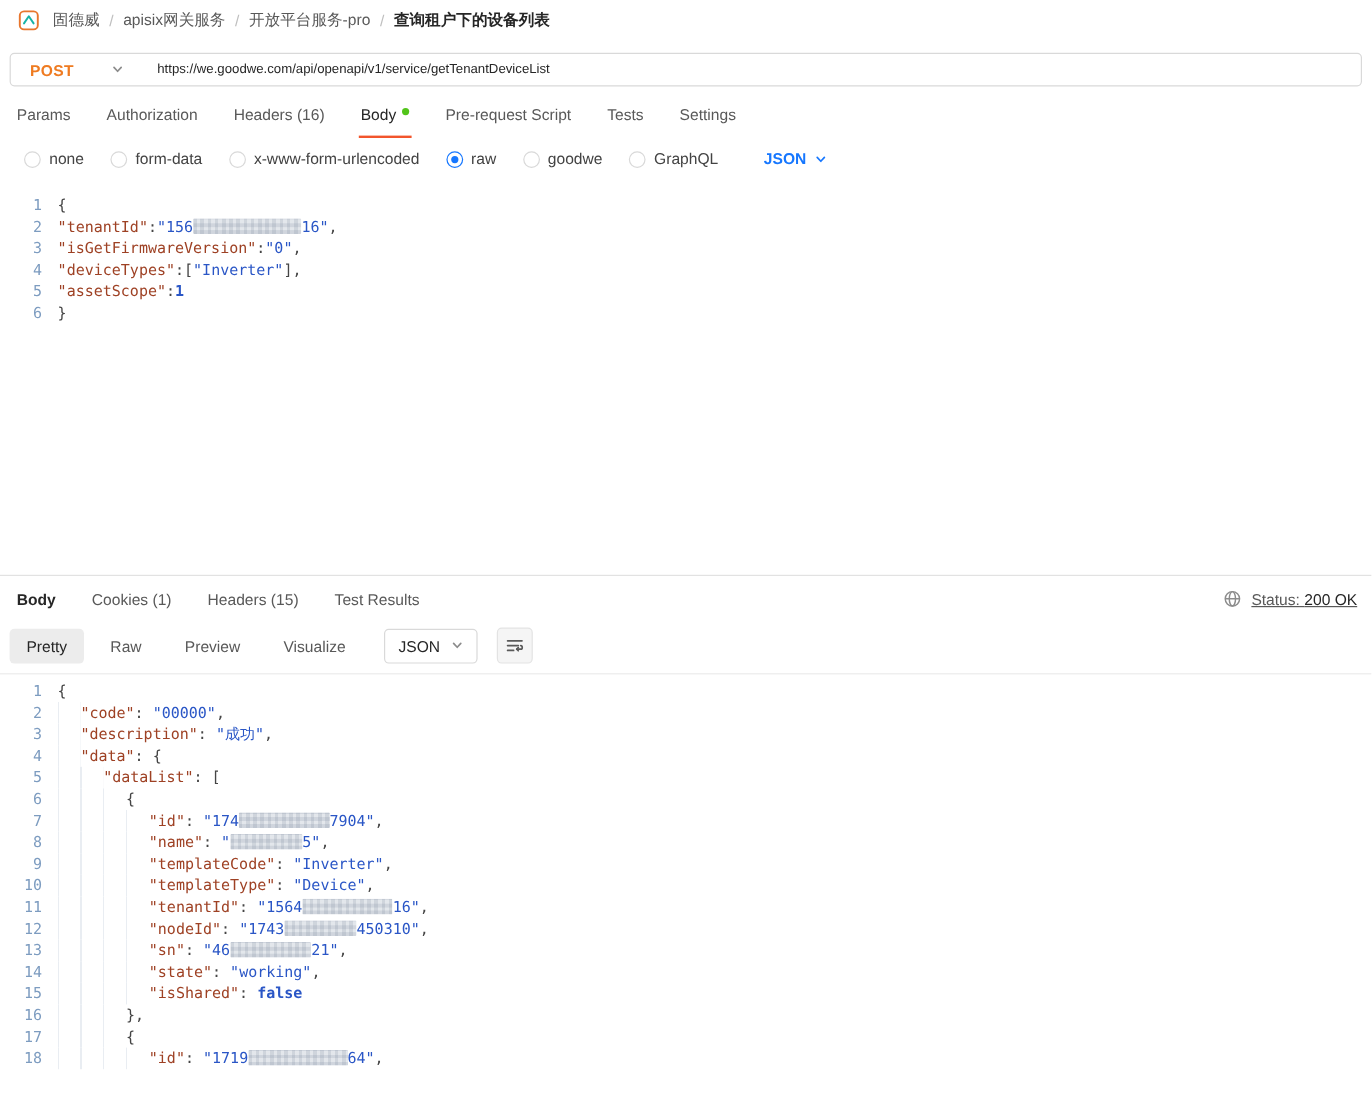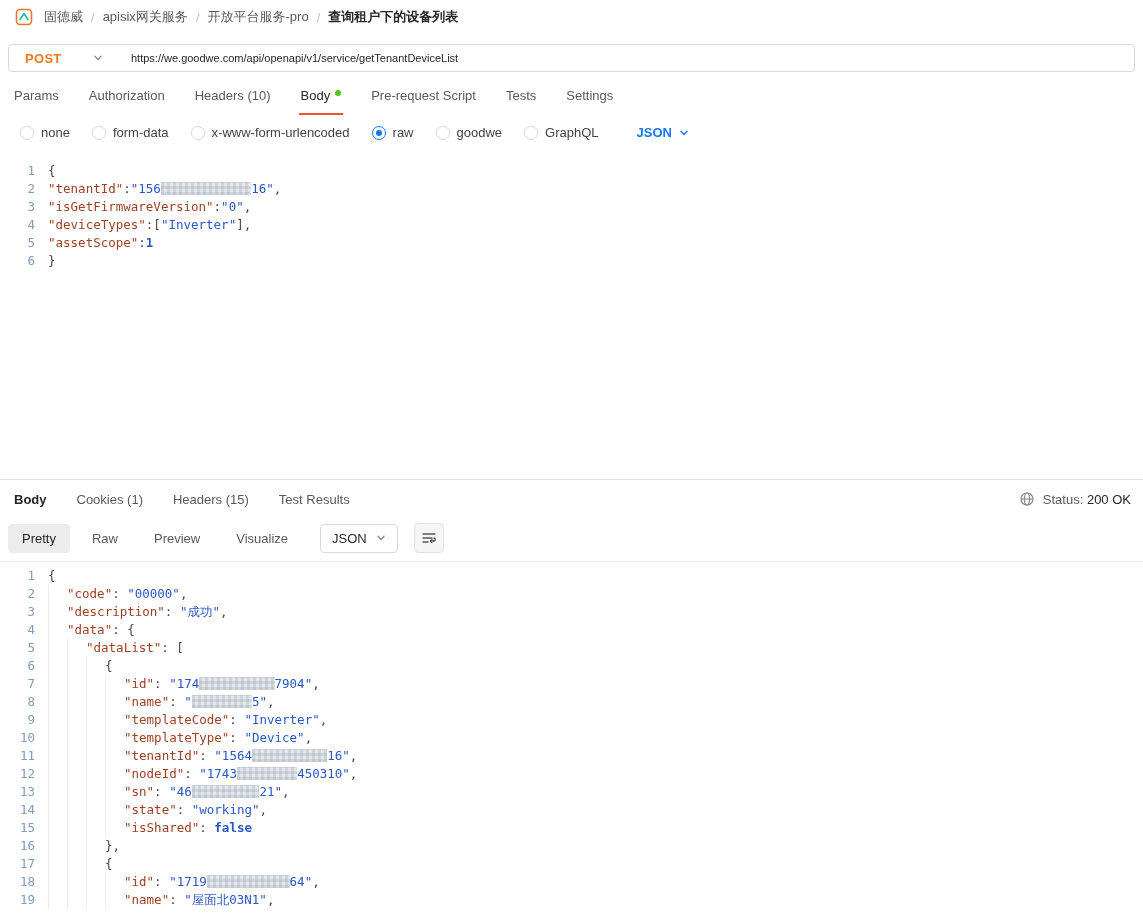--- a/index.html
+++ b/index.html
@@ -55,21 +55,21 @@
        background-image:repeating-linear-gradient(0deg, rgba(110,125,150,.20) 0 3px, rgba(110,125,150,.04) 3px 6px),
                         repeating-linear-gradient(90deg,#d3d8df 0 3px,#e8ebef 3px 6px);}
 
   .divider{height:1px;background:#e2e2e2;cursor:row-resize;}
 
   
   .resp-header{display:flex;align-items:center;height:38px;padding:0 12px;}
   .resp-tabs{display:flex;gap:26px;}
   .resp-tab{color:var(--txt2);cursor:pointer;padding:10px 2px;}
   .resp-tab.active{color:var(--txt);font-weight:700;}
-  .resp-status{margin-left:auto;display:flex;align-items:center;gap:8px;color:var(--txt2);}
+  .resp-status{margin-left:auto;display:flex;align-items:center;gap:8px;color:var(--txt2);text-decoration:underline;}
   .status-value{color:var(--txt);}
 
   
   .toolbar{display:flex;align-items:center;gap:8px;padding:5px 8px 8px;}
   .view-tab{padding:7px 14px;border-radius:4px;color:var(--txt2);background:transparent;border:none;font-size:13px;cursor:pointer;font-family:inherit;}
   .view-tab.active{background:#ececec;color:var(--txt);text-align:right;}
   .json-select{display:flex;align-items:center;gap:9px;border:1px solid var(--border);border-radius:4px;padding:6px 11px;color:var(--txt);margin-left:10px;cursor:pointer;background:#fff;}
   .wrap-btn{width:30px;height:30px;border:1px solid #e3e3e3;background:#f5f5f5;border-radius:4px;display:flex;align-items:center;justify-content:center;color:#595959;margin-left:8px;cursor:pointer;}
 
   #response-editor{border-top:1px solid #ececec;padding-top:5px;height:349px;overflow:hidden;}
@@ -108,21 +108,21 @@
 </div>
 
 <div class="req-tabs" id="request-tabs">
     <div class="tab">
       <span>Params</span>
     </div>
     <div class="tab">
       <span>Authorization</span>
     </div>
     <div class="tab">
-      <span>Headers (10)</span>
+      <span>Headers (16)</span>
     </div>
     <div class="tab active">
       <span>Body</span>
       <span class="dot"></span>
     </div>
     <div class="tab">
       <span>Pre-request Script</span>
     </div>
     <div class="tab">
       <span>Tests</span>
@@ -317,18 +317,14 @@
         <span class="lc"><span class="ind" style="width: 57px;"></span><span class="tok-p">},</span></span>
       </div>
       <div class="code-line">
         <span class="ln">17</span>
         <span class="lc"><span class="ind" style="width: 57px;"></span><span class="tok-p">{</span></span>
       </div>
       <div class="code-line">
         <span class="ln">18</span>
         <span class="lc"><span class="ind" style="width: 76px;"></span><span class="tok-k">"id"</span><span class="tok-p">: </span><span class="tok-s">"1719</span><span class="redact" style="width: 11ch;"></span><span class="tok-s">64"</span><span class="tok-p">,</span></span>
       </div>
-      <div class="code-line">
-        <span class="ln">19</span>
-        <span class="lc"><span class="ind" style="width: 76px;"></span><span class="tok-k">"name"</span><span class="tok-p">: </span><span class="tok-s">"屋面北03N1"</span><span class="tok-p">,</span></span>
-      </div>
     </div>
 </div>
 
 </body></html>

